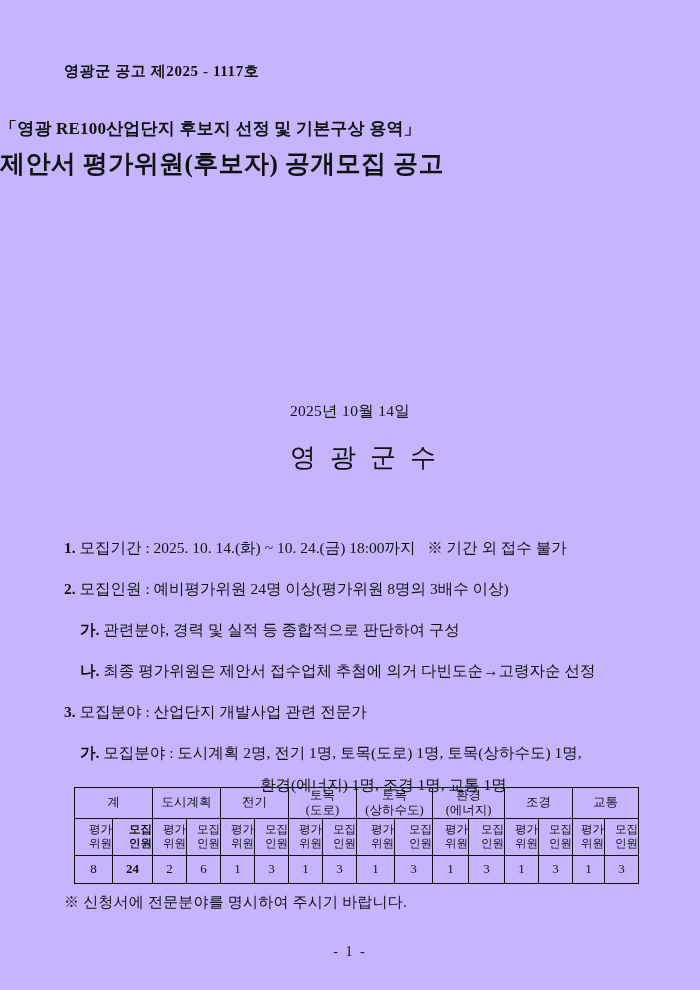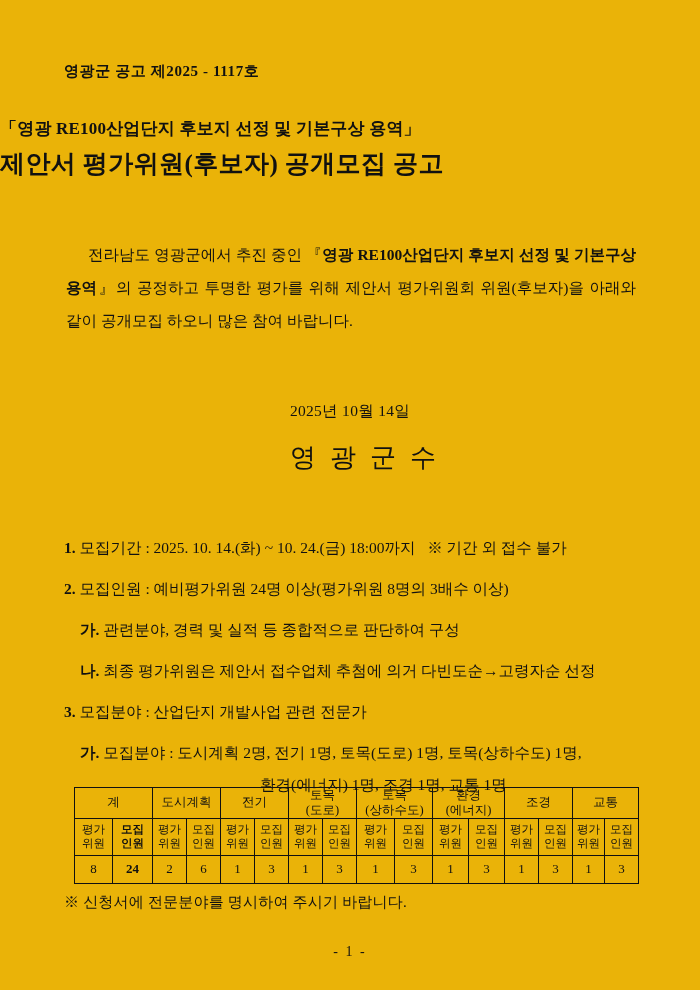--- a/index.html
+++ b/index.html
@@ -15,21 +15,21 @@
     font-family: "Liberation Serif", "DejaVu Serif", serif;
     color: #111111;
     overflow: hidden;
   }
 
   .page {
     position: relative;
     width: 700px;
     height: 990px;
     box-sizing: border-box;
-    background: #eab308;
+    background: #c4b5fd;
   }
 
   
   .doc-number {
     position: absolute;
     left: 64px;
     top: 62px;
     font-size: 15px;
     font-weight: bold;
     letter-spacing: 0.6px;
@@ -153,21 +153,21 @@
   td.grp {
     height: 27px;
     font-size: 12.5px;
     font-weight: normal;
   }
   td.grp .gl { display: block; }
   td.sub {
     height: 36px;
     font-size: 11.5px;
   }
-  td.sub .sl { display: block; }
+  td.sub .sl { display: block; text-align: right; }
   td.val {
     height: 27px;
     font-size: 13px;
   }
   
   td.heavy {
     border-left: 2px solid #000;
     border-right: 2px solid #000;
   }
   td.heavy-top {
@@ -204,23 +204,20 @@
 
 <div class="page">
 
   <div class="doc-number">영광군 공고 제2025 - 1117호</div>
 
   <div class="title-block">
     <div class="title-sub">「영광 RE100산업단지 후보지 선정 및 기본구상 용역」</div>
     <div class="title-main">제안서 평가위원(후보자) 공개모집 공고</div>
   </div>
 
-  <div class="intro">
-    <span class="lead">전라남도 영광군에서 추진 중인 『</span><b>영광 RE100산업단지 후보지 선정 및 기본구상 용역</b><span>』의 공정하고 투명한 평가를 위해 제안서 평가위원회 위원(후보자)을 아래와 같이 공개모집 하오니 많은 참여 바랍니다.</span>
-  </div>
 
   <div class="date-line">2025년  10월  14일</div>
 
   <div class="signature">영광군수</div>
 
   <div class="items">
 
     <div class="item">
       <span class="num">1.</span>
       <span class="lbl">모집기간</span><span> : </span><span>2025. 10. 14.(화) ~ 10. 24.(금) 18:00까지</span>

